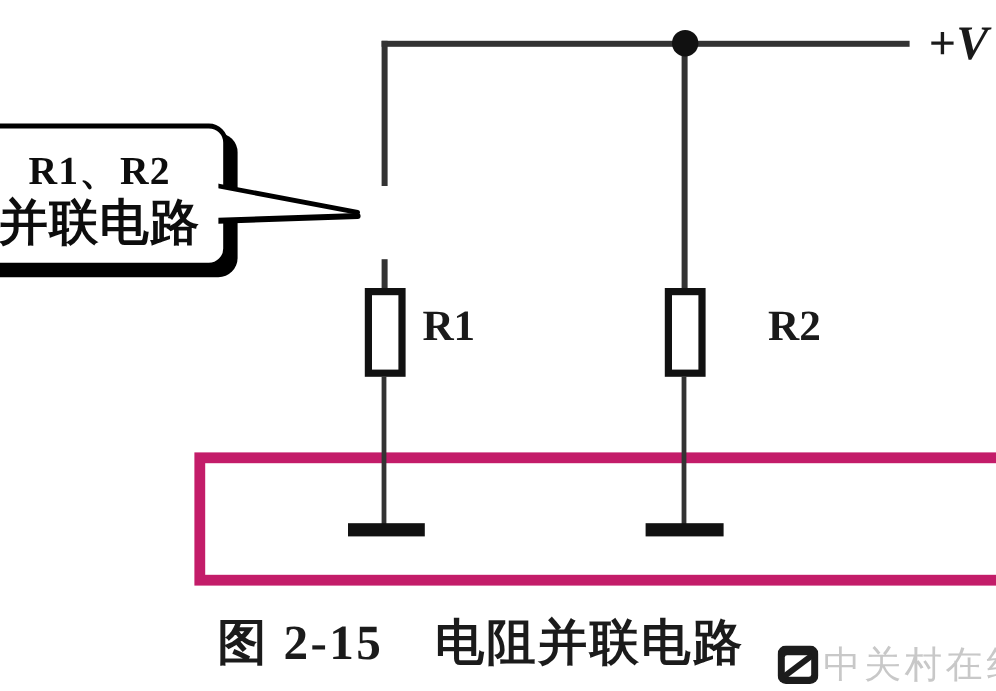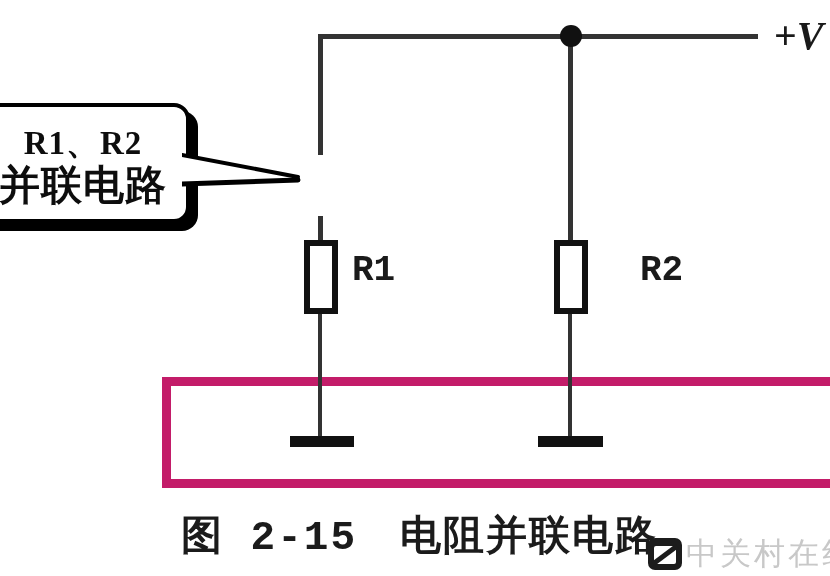--- a/index.html
+++ b/index.html
@@ -38,21 +38,21 @@
 
   
   .resistor{
     width:34px;height:74px;background:#ffffff;
     border:6px solid var(--ink);box-sizing:border-box;z-index:3;
   }
   .resistor-r1{left:304px;top:240px;}
   .resistor-r2{left:554px;top:240px;}
   .part-label{
     font-size:36px;font-weight:bold;color:#1a1a1a;z-index:3;
-    font-family:Liberation Mono, monospace;
+    font-family:Liberation Serif, serif;
   }
   .r1-label{left:352px;top:250px;}
   .r2-label{left:640px;top:250px;}
 
   
   .supply-label{left:774px;top:12px;font-size:40px;font-weight:bold;color:#1a1a1a;z-index:3;}
   .supply-label .v{font-style:italic;}
 
   
   .callout-bubble{
@@ -64,21 +64,21 @@
   .callout-text{
     left:-24px;width:214px;text-align:center;z-index:7;color:#0d0d0d;
     font-weight:bold;font-family:"Liberation Serif", serif;line-height:1;
   }
   .callout-line1{top:127px;font-size:33px;letter-spacing:1px;}
   .callout-line2{top:165px;font-size:41px;letter-spacing:1px;}
 
   
   .figure-caption{
     left:181px;top:508px;font-size:41px;font-weight:bold;color:#1b1b1b;
-    letter-spacing:2px;z-index:4;white-space:nowrap;font-family:Liberation Mono, monospace;
+    letter-spacing:2px;z-index:4;white-space:nowrap;
   }
 
   
   .watermark{left:648px;top:533px;z-index:8;display:flex;align-items:center;}
   .camera-icon{width:34px;height:32px;z-index:9;}
   .watermark-text{
     margin-left:4px;font-size:31px;color:var(--wm);letter-spacing:3px;
     font-family:"Liberation Sans", sans-serif;white-space:nowrap;
   }
 </style>

